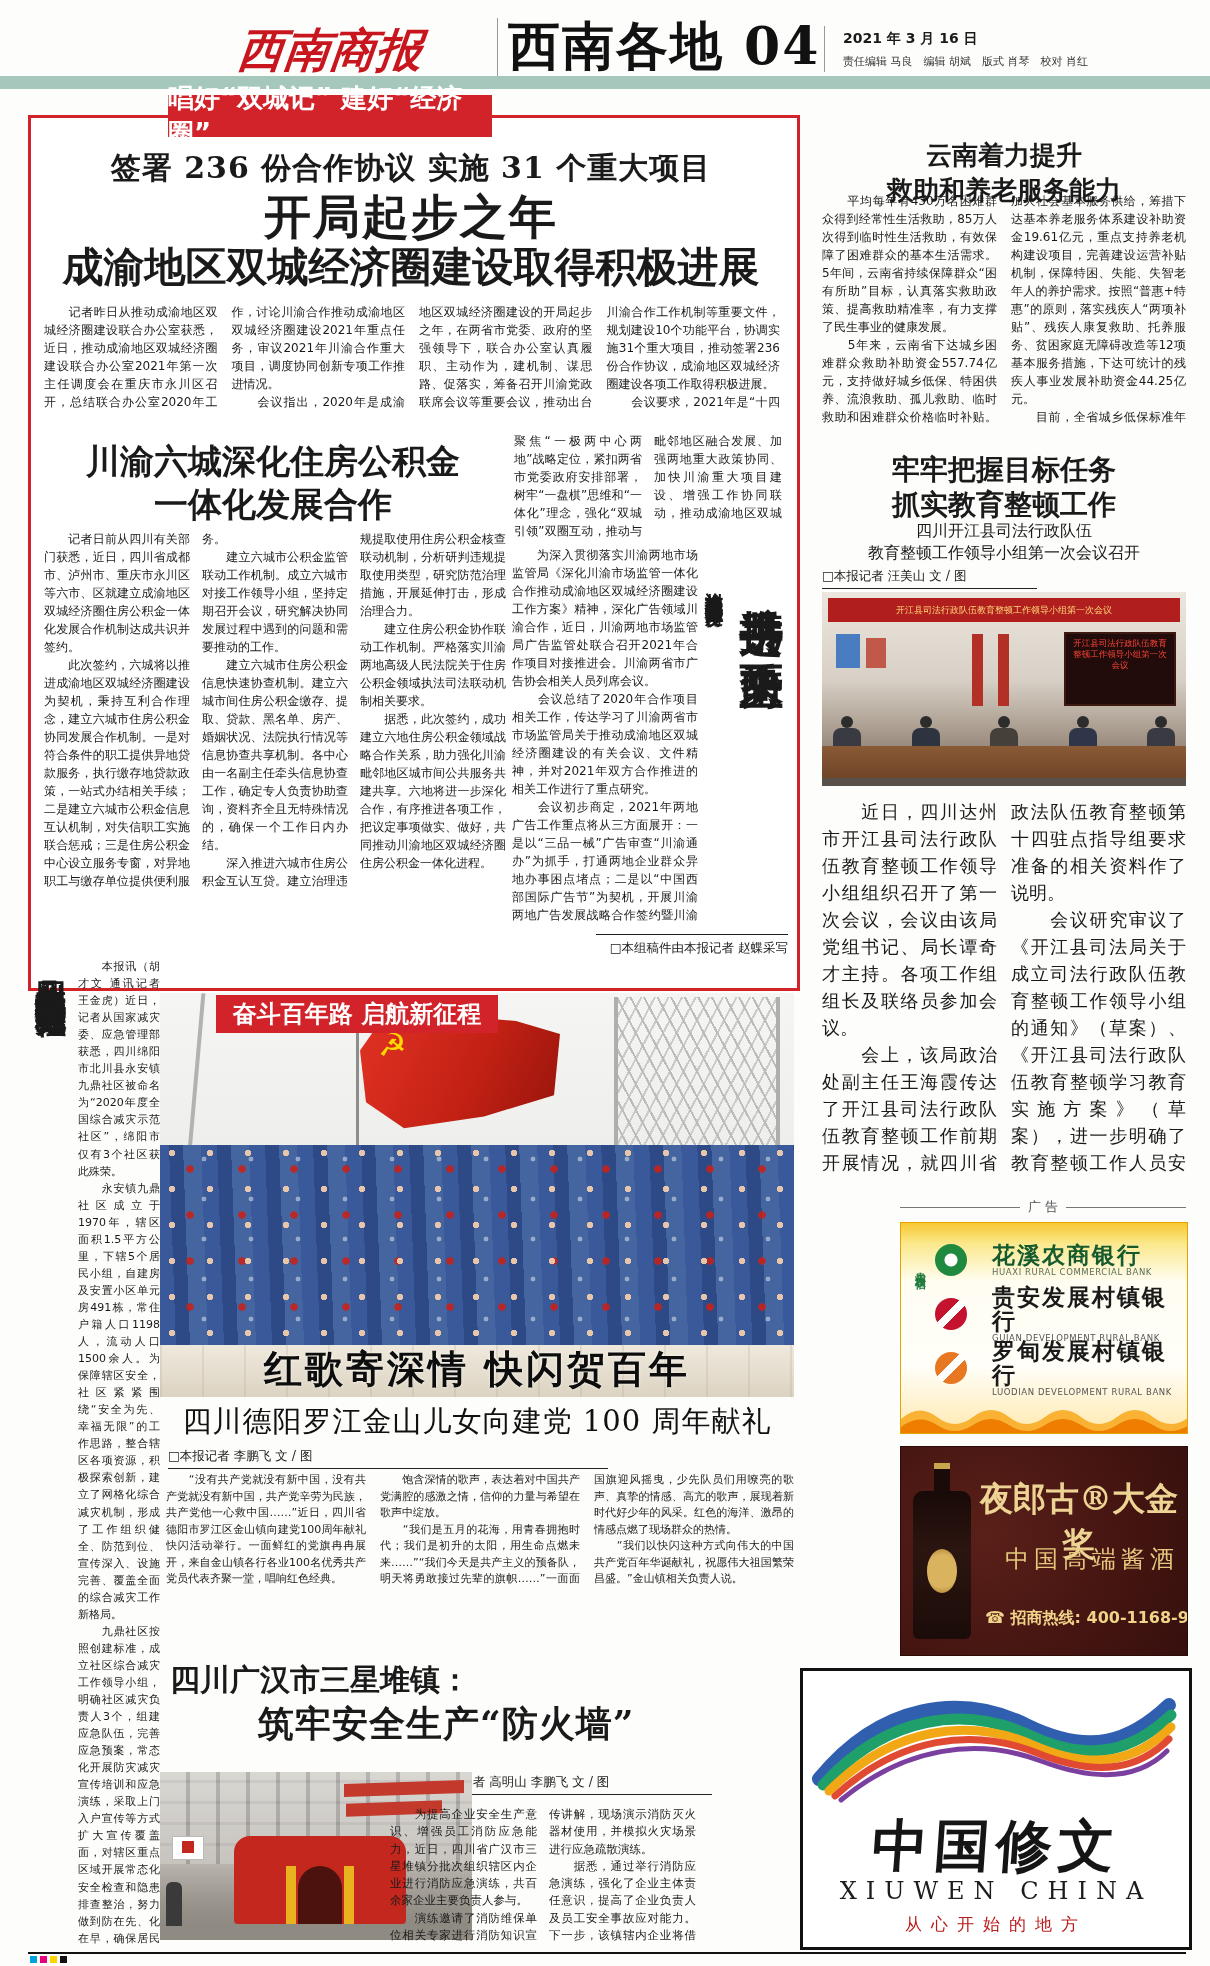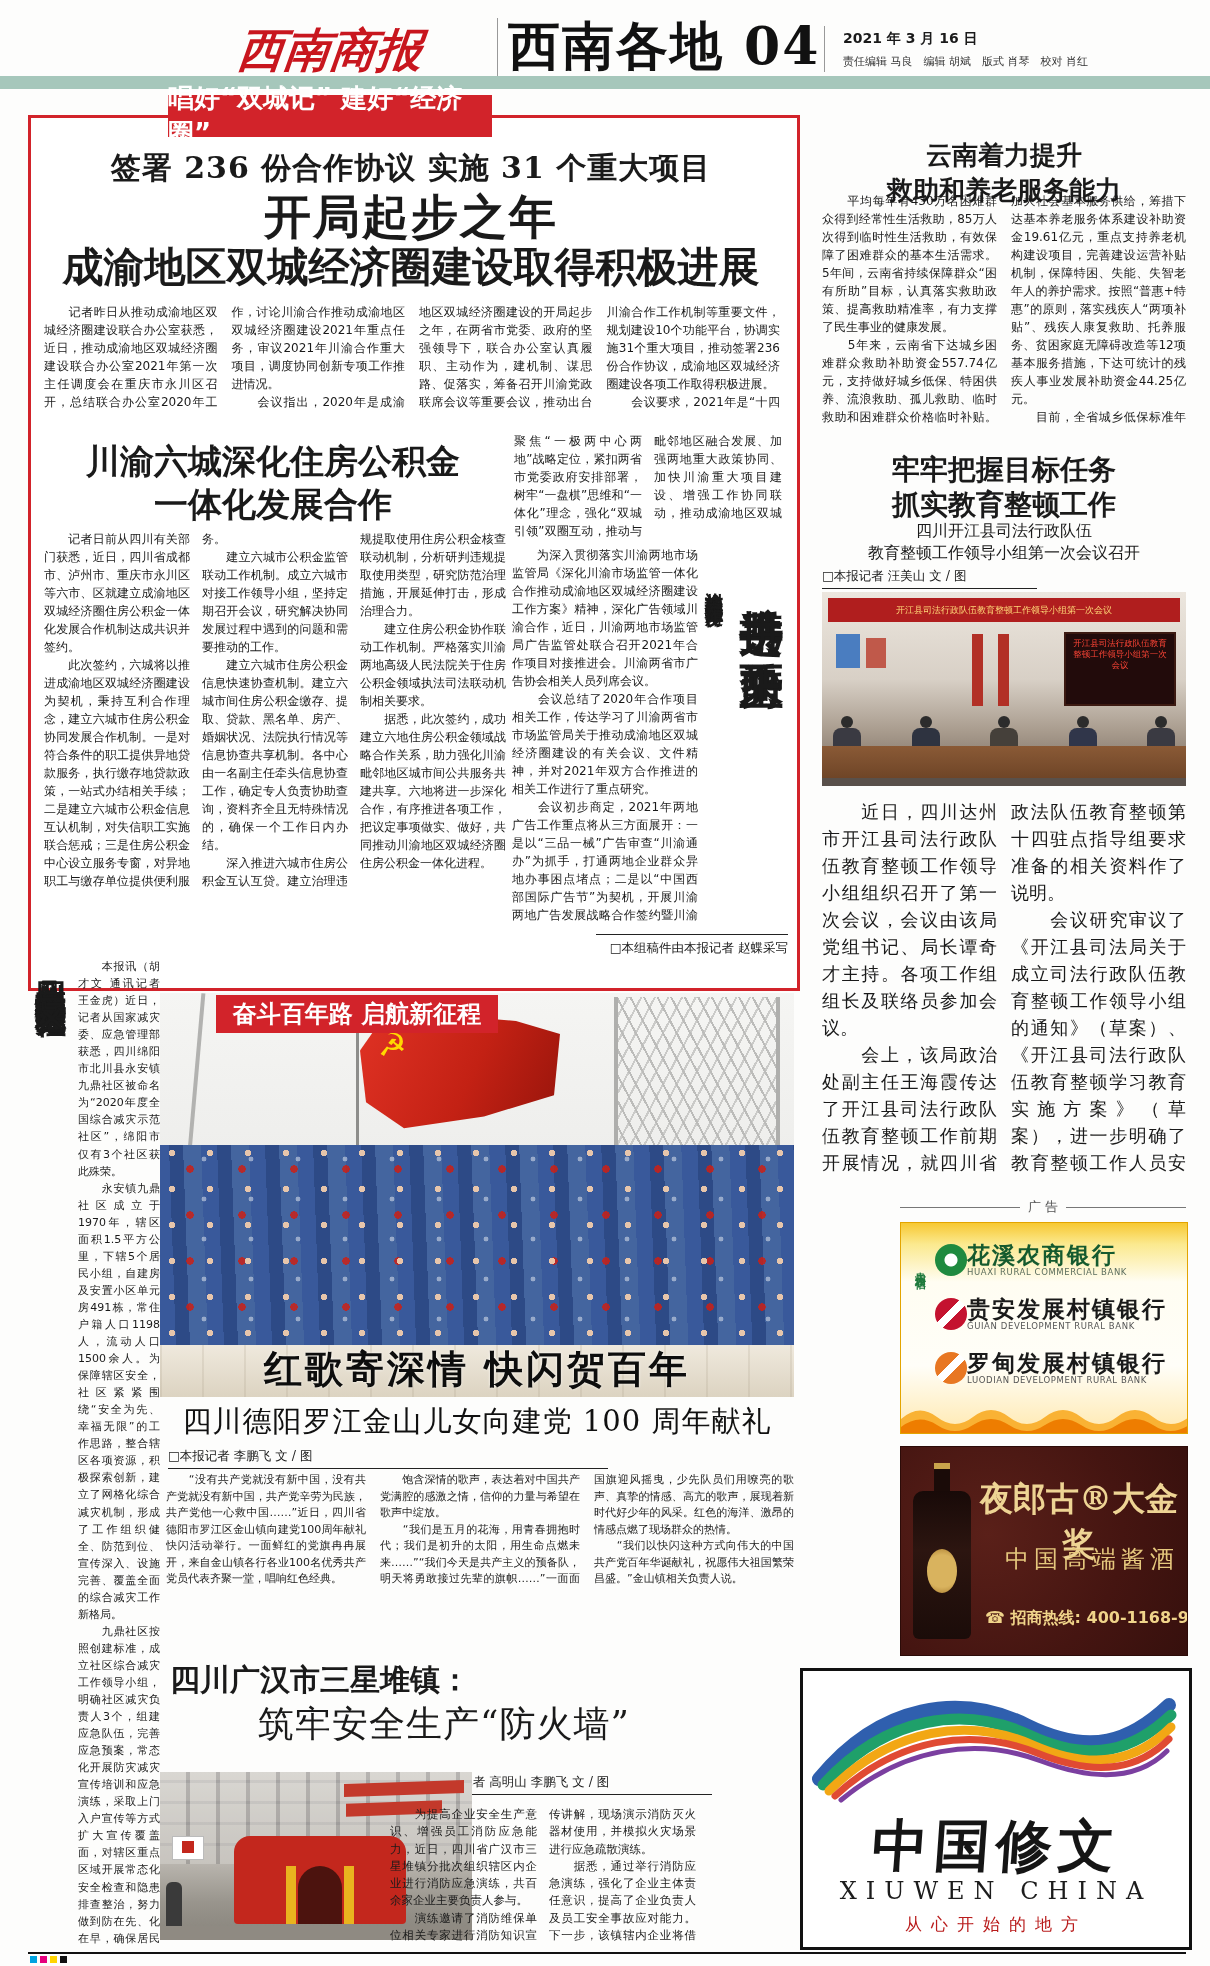--- a/index.html
+++ b/index.html
@@ -86,21 +86,21 @@
   .gb-banner{left:216px;top:995px;width:282px;height:38px;background:#d2232a;color:#fff;z-index:6;
              display:flex;align-items:center;justify-content:center;font-size:24px;font-weight:900;}
   .ph-title{position:absolute;left:0;right:0;bottom:2px;text-align:center;font-size:38px;font-weight:900;
             color:#0d0d0d;letter-spacing:3px;text-shadow:0 0 3px rgba(255,255,255,.8);}
   .hg-sub{left:160px;top:1402px;width:634px;text-align:center;font-size:29px;letter-spacing:1px;color:#111;}
   .hg-byline{left:168px;top:1448px;width:440px;font-size:12.5px;border-bottom:1px solid #222;padding-bottom:3px;
              font-family:"DejaVu Serif","Liberation Serif",serif;}
   .hg-body{left:166px;top:1472px;width:628px;height:172px;font-size:11px;column-count:3;column-gap:14px;}
   
   .sx-t1{left:170px;top:1660px;font-size:30px;font-weight:900;}
-  .sx-t2{left:258px;top:1700px;font-size:36px;font-weight:400;letter-spacing:1px;}
+  .sx-t2{left:258px;top:1700px;font-size:36px;font-weight:700;letter-spacing:1px;}
   .sx-byline{left:382px;top:1774px;width:330px;font-size:12.5px;border-bottom:1px solid #222;padding-bottom:3px;
              font-family:"DejaVu Serif","Liberation Serif",serif;}
   .drill{left:160px;top:1772px;width:312px;height:168px;overflow:hidden;
          background:linear-gradient(180deg,#cfccc6 0%,#b8b4ad 55%,#98948c 78%,#87837b 100%);}
   .windows{position:absolute;left:0;right:0;top:0;height:92px;opacity:.6;
      background:repeating-linear-gradient(90deg,rgba(255,255,255,.35) 0 26px,rgba(70,70,82,.3) 26px 30px),
                 repeating-linear-gradient(0deg,transparent 0 18px,rgba(80,80,92,.25) 18px 21px);}
   .wall-banner{position:absolute;height:13px;background:#c3392b;transform:skewY(-2deg);}
   .tent{position:absolute;left:74px;bottom:16px;width:172px;height:88px;background:#c3271d;border-radius:16px 16px 4px 4px;}
   .tent-door{position:absolute;left:64px;bottom:0;width:44px;height:58px;background:#4c130e;border-radius:22px 22px 0 0;}
@@ -113,21 +113,21 @@
   
   .ad-label{left:900px;top:1198px;width:286px;display:flex;align-items:center;gap:8px;color:#555;font-size:13px;}
   .ad-label .l{flex:1;height:1px;background:#777;}
   .bank{left:900px;top:1222px;width:286px;height:210px;border:1px solid #e3a400;overflow:hidden;
         background:linear-gradient(180deg,#f7c832 0%,#fbe98e 10%,#fffdf2 28%,#fffef8 68%,#ffe9b0 100%);}
   .gx-brand{position:absolute;left:7px;top:14px;width:22px;text-align:center;}
   .gx-dot{width:15px;height:15px;border-radius:50%;margin:0 auto 3px;
           background:radial-gradient(circle,#fff 0 3px,#1f8a3f 4px 8px);}
   .gx-txt{writing-mode:vertical-rl;font-size:11px;color:#1f7a3c;font-weight:bold;letter-spacing:2px;height:60px;margin:0 auto;}
   .bank-rows{position:absolute;left:34px;top:10px;right:8px;}
-  .bank-row{display:flex;align-items:center;gap:0;height:54px;}
+  .bank-row{display:flex;align-items:center;gap:25px;height:54px;}
   .blogo{width:32px;height:32px;border-radius:50%;flex:none;}
   .blogo.g{background:radial-gradient(circle at 50% 50%,#fff 0 6px,#1f8a3f 7px 16px);}
   .blogo.r{background:linear-gradient(135deg,rgba(255,255,255,0) 42%,#fff 42% 58%,rgba(255,255,255,0) 58%),#c4122f;}
   .blogo.o{background:linear-gradient(135deg,rgba(255,255,255,0) 42%,#fff 42% 58%,rgba(255,255,255,0) 58%),#e87722;}
   .bname{font-size:23px;font-weight:900;letter-spacing:2px;line-height:1.05;}
   .ben{font-size:8.5px;letter-spacing:.6px;color:#5c6e5e;}
   .wave{position:absolute;left:0;right:0;bottom:0;height:36px;}
   .liquor{left:900px;top:1446px;width:286px;height:208px;overflow:hidden;color:#e9c87e;border:1px solid #2c0b08;
           background:radial-gradient(circle at 30% 42%,#5a2019 0%,#451511 58%,#36100d 100%);}
   .bottle{position:absolute;left:12px;top:16px;width:58px;height:176px;}

